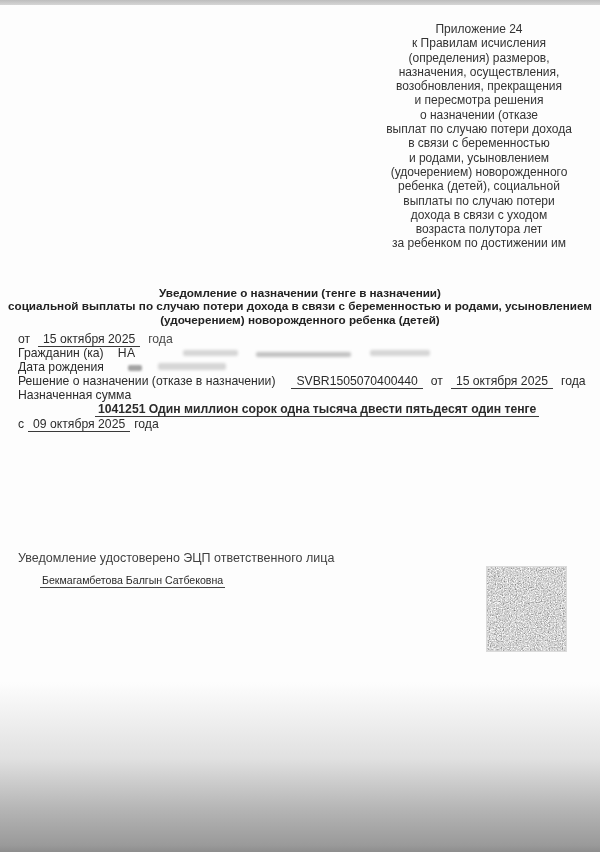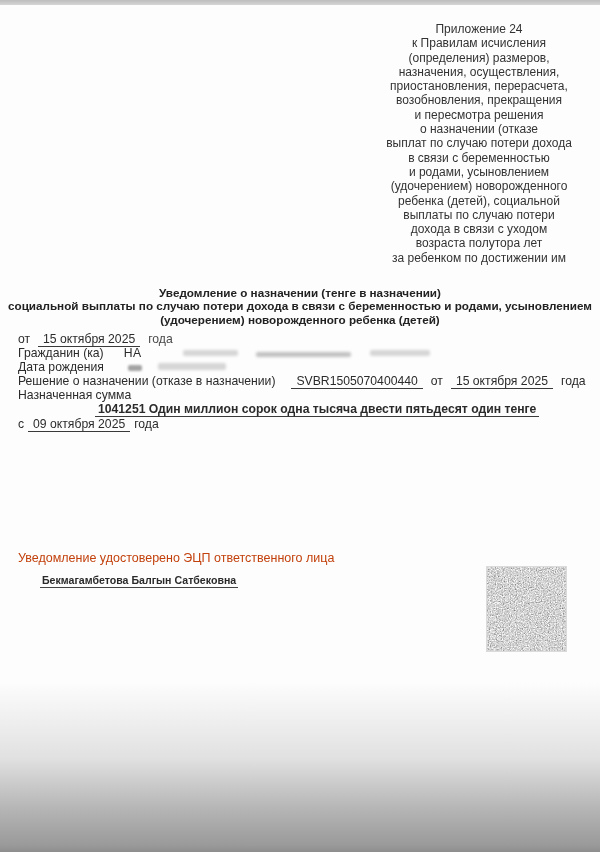--- a/index.html
+++ b/index.html
@@ -34,55 +34,54 @@
   }
   .title-block div { white-space: nowrap; }
   .fields-block {
     position: absolute; left: 18px; top: 332px; width: 570px;
     font-size: 12.2px; line-height: 14.1px; color: #2b2b2b;
   }
   .field-line { white-space: nowrap; height: 14.1px; position: relative; }
   .u { border-bottom: 1px solid #3a3a3a; padding: 0 5px; }
   .gap-sm { display: inline-block; width: 8px; }
   .gap-md { display: inline-block; width: 16px; }
-  .citizen-name { margin-left: 20px; letter-spacing: 0.5px; }
+  .citizen-name { margin-left: 14px; letter-spacing: 0.5px; }
   .amount-line { padding-left: 77px; font-weight: bold; }
   .amount-line .u { padding: 0 3px; text-align: right; }
   .smudge {
     position: absolute; border-radius: 2px;
     filter: blur(1.6px); background: rgba(140,140,140,0.35);
   }
   .smudge.dark { background: rgba(90,90,90,0.55); filter: blur(0.8px); }
   .footer-certified {
     position: absolute; left: 18px; top: 551px;
-    font-size: 12.5px; color: #c2410c;
+    font-size: 12.5px; color: #404040;
   }
   .footer-signer {
     position: absolute; left: 40px; top: 574px;
-    font-size: 10.6px; font-weight: bold; color: #2a2a2a;
+    font-size: 10.6px; font-weight: normal; color: #2a2a2a;
     border-bottom: 1px solid #444; padding: 0 2px 1px 2px;
   }
   .qr-box {
     position: absolute; left: 487px; top: 567px; width: 79px; height: 84px;
     outline: 1px solid rgba(120,120,120,0.25);
     filter: blur(0.4px);
   }
   .qr-box svg { display: block; }
 </style>
 </head>
 <body>
 
 <div class="photo-top-strip"></div>
 
 <div class="appendix-block">
   <div>Приложение 24</div>
   <div>к Правилам исчисления</div>
   <div>(определения) размеров,</div>
   <div>назначения, осуществления,</div>
-  <div>приостановления, перерасчета,</div>
   <div>возобновления, прекращения</div>
   <div>и пересмотра решения</div>
   <div>о назначении (отказе</div>
   <div>выплат по случаю потери дохода</div>
   <div>в связи с беременностью</div>
   <div>и родами, усыновлением</div>
   <div>(удочерением) новорожденного</div>
   <div>ребенка (детей), социальной</div>
   <div>выплаты по случаю потери</div>
   <div>дохода в связи с уходом</div>

